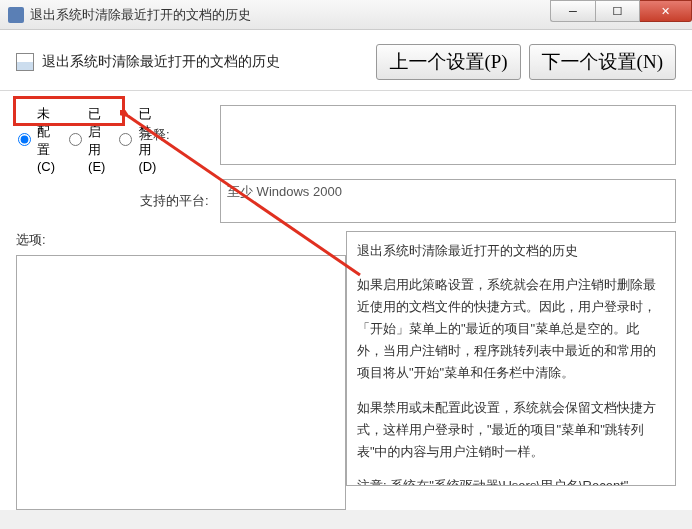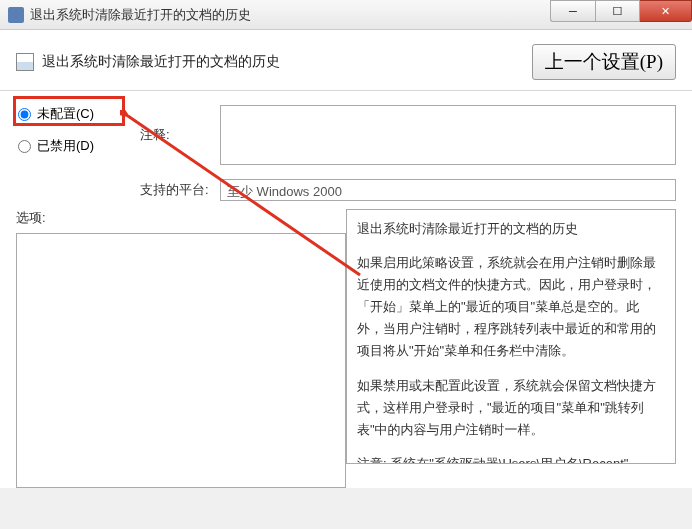--- a/index.html
+++ b/index.html
@@ -95,21 +95,21 @@
       display: flex;
       background: #fff;
       position: relative;
     }
     .left-col {
       width: 140px;
       padding: 14px 0 0 18px;
     }
     .radio-group {
       display: flex;
-      flex-direction: column;
+      flex-direction: row;
       gap: 14px;
     }
     .radio-item {
       display: flex;
       align-items: center;
       font-size: 13px;
       cursor: pointer;
     }
     .radio-item input {
       margin-right: 6px;
@@ -128,21 +128,21 @@
       color: #333;
     }
     .comment-box {
       flex: 1;
       height: 60px;
       border: 1px solid #aaa;
       background: #fff;
     }
     .platform-box {
       flex: 1;
-      height: 22px;
+      height: 44px;
       border: 1px solid #aaa;
       background: #fff;
       padding: 3px 6px;
       color: #555;
     }
     .highlight-box {
       position: absolute;
       border: 3px solid #e03020;
       width: 112px;
       height: 30px;
@@ -200,32 +200,37 @@
     <div class="win-btn maximize">☐</div>
     <div class="win-btn close">✕</div>
   </div>
 </div>
 
 <div class="header-row">
   <div class="setting-icon"></div>
   <div class="setting-title">退出系统时清除最近打开的文档的历史</div>
   <div class="nav-btns">
     <button class="btn"><span>上一个设置(P)</span></button>
+    <button class="btn"><span>下一个设置(N)</span></button>
   </div>
 </div>
 
 <div class="content">
   <div class="left-col">
     <div class="radio-group">
       <label class="radio-item">
         <input type="radio" name="cfg" checked="" style="">
         <span>未配置(C)</span>
       </label>
       <label class="radio-item">
         <input type="radio" name="cfg" style="">
+        <span>已启用(E)</span>
+      </label>
+      <label class="radio-item">
+        <input type="radio" name="cfg" style="">
         <span>已禁用(D)</span>
       </label>
     </div>
   </div>
   <div class="right-col">
     <div class="field-row">
       <div class="field-label">注释:</div>
       <div class="comment-box"></div>
     </div>
     <div class="field-row" style="margin-top:14px">

